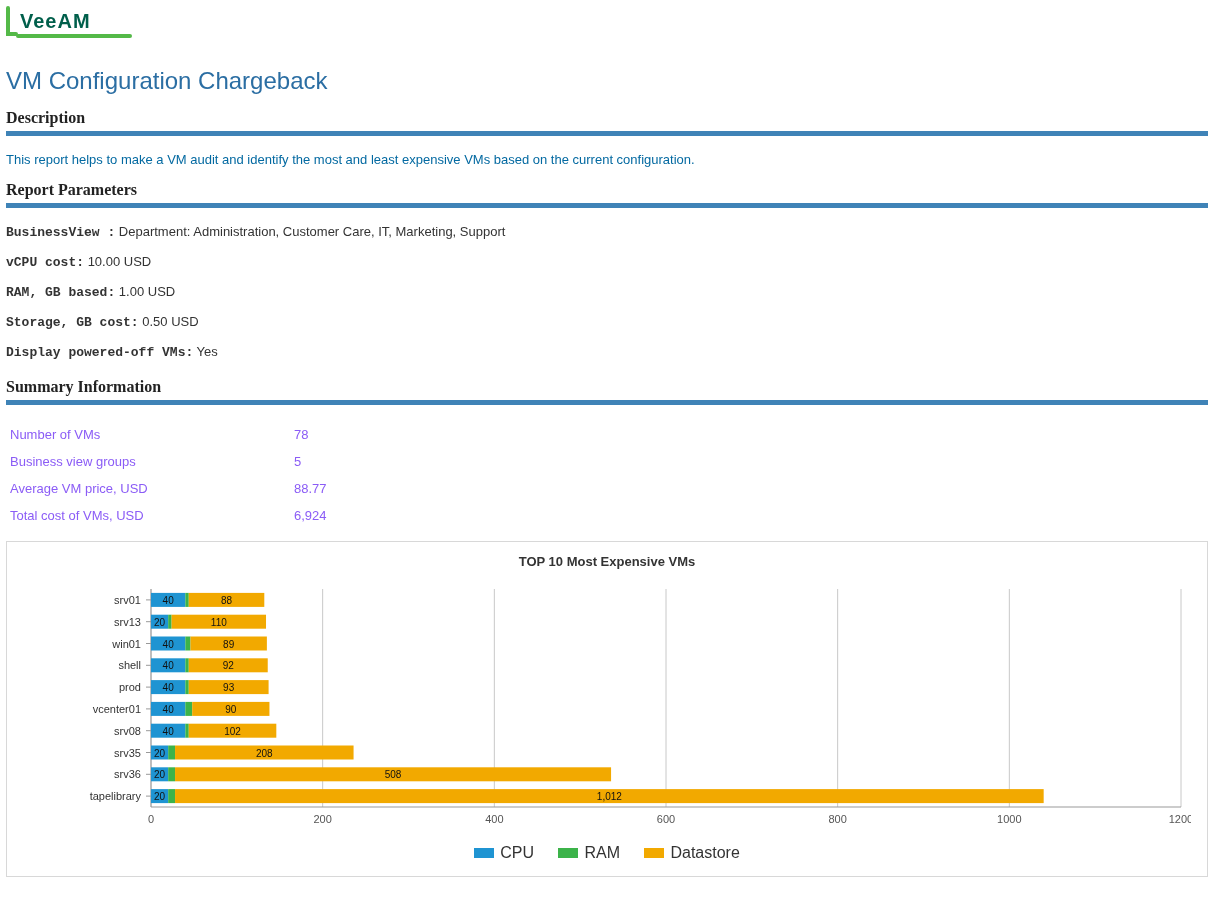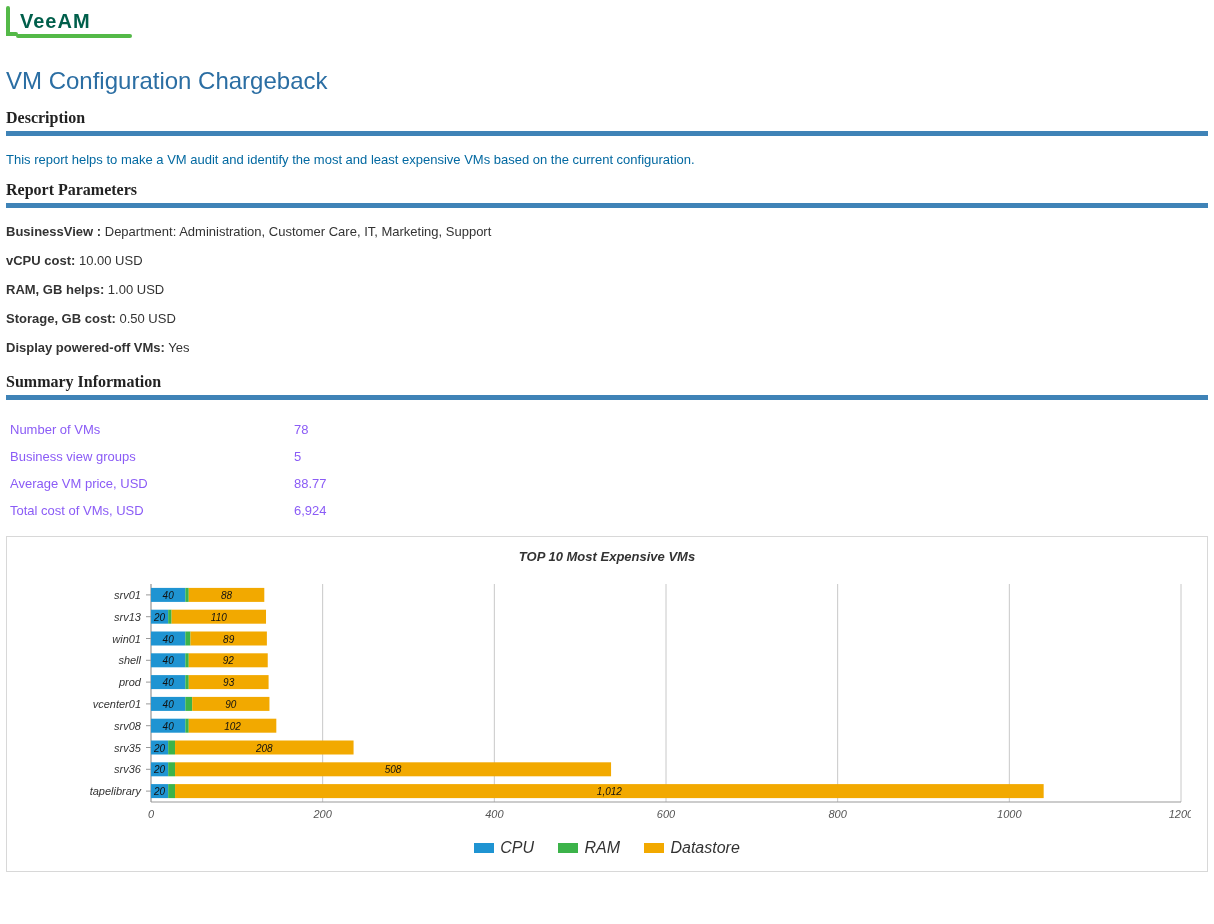--- a/index.html
+++ b/index.html
@@ -24,35 +24,34 @@
     font-family: Liberation Serif, serif;
   }
   .section-rule {
     height: 5px;
     background: #3f83b7;
     margin: 2px 0 16px 0;
   }
   .desc-text { color: #0369a1; margin: 0 0 14px 0; }
   .params-list { margin: 6px 0 18px 0; }
   .params-list .row { margin: 14px 0; }
-  .params-list .row .label { font-weight: 700; }
+  .params-list .row .label { font-weight: 700; font-family: Liberation Mono, monospace; }
   .summary-table {
     border-collapse: collapse;
     margin: 6px 0 12px 0;
     font-size: 13px;
   }
   .summary-table td {
     padding: 6px 40px 6px 4px;
     color: #8b5cf6;
   }
   .summary-table td:first-child { min-width: 240px; }
   .chart-box {
     border: 1px solid #d8d8d8;
     padding: 10px 14px 14px 14px;
-    font-style: italic;
   }
   .chart-title {
     text-align: center;
     font-weight: 700;
     font-size: 13px;
     margin: 2px 0 14px 0;
   }
   .plot-area { position: relative; }
   svg.chart-svg { display: block; }
   .bar-label, .axis-label, .cat-label, .legend-label {
@@ -86,21 +85,21 @@
 <h2 class="section-heading">Description</h2>
 <div class="section-rule"></div>
 <p class="desc-text">This report helps to make a VM audit and identify the most and least expensive VMs based on the current configuration.</p>
 
 <h2 class="section-heading">Report Parameters</h2>
 <div class="section-rule"></div>
 
 <div class="params-list">
   <div class="row"><span class="label">BusinessView :</span><span> Department: Administration, Customer Care, IT, Marketing, Support</span></div>
   <div class="row"><span class="label">vCPU cost:</span><span> 10.00 USD</span></div>
-  <div class="row"><span class="label">RAM, GB helps:</span><span> 1.00 USD</span></div>
+  <div class="row"><span class="label">RAM, GB based:</span><span> 1.00 USD</span></div>
   <div class="row"><span class="label">Storage, GB cost:</span><span> 0.50 USD</span></div>
   <div class="row"><span class="label">Display powered-off VMs:</span><span> Yes</span></div>
 </div>
 
 <h2 class="section-heading">Summary Information</h2>
 <div class="section-rule"></div>
 
 <table class="summary-table">
   <tbody>
       <tr>

